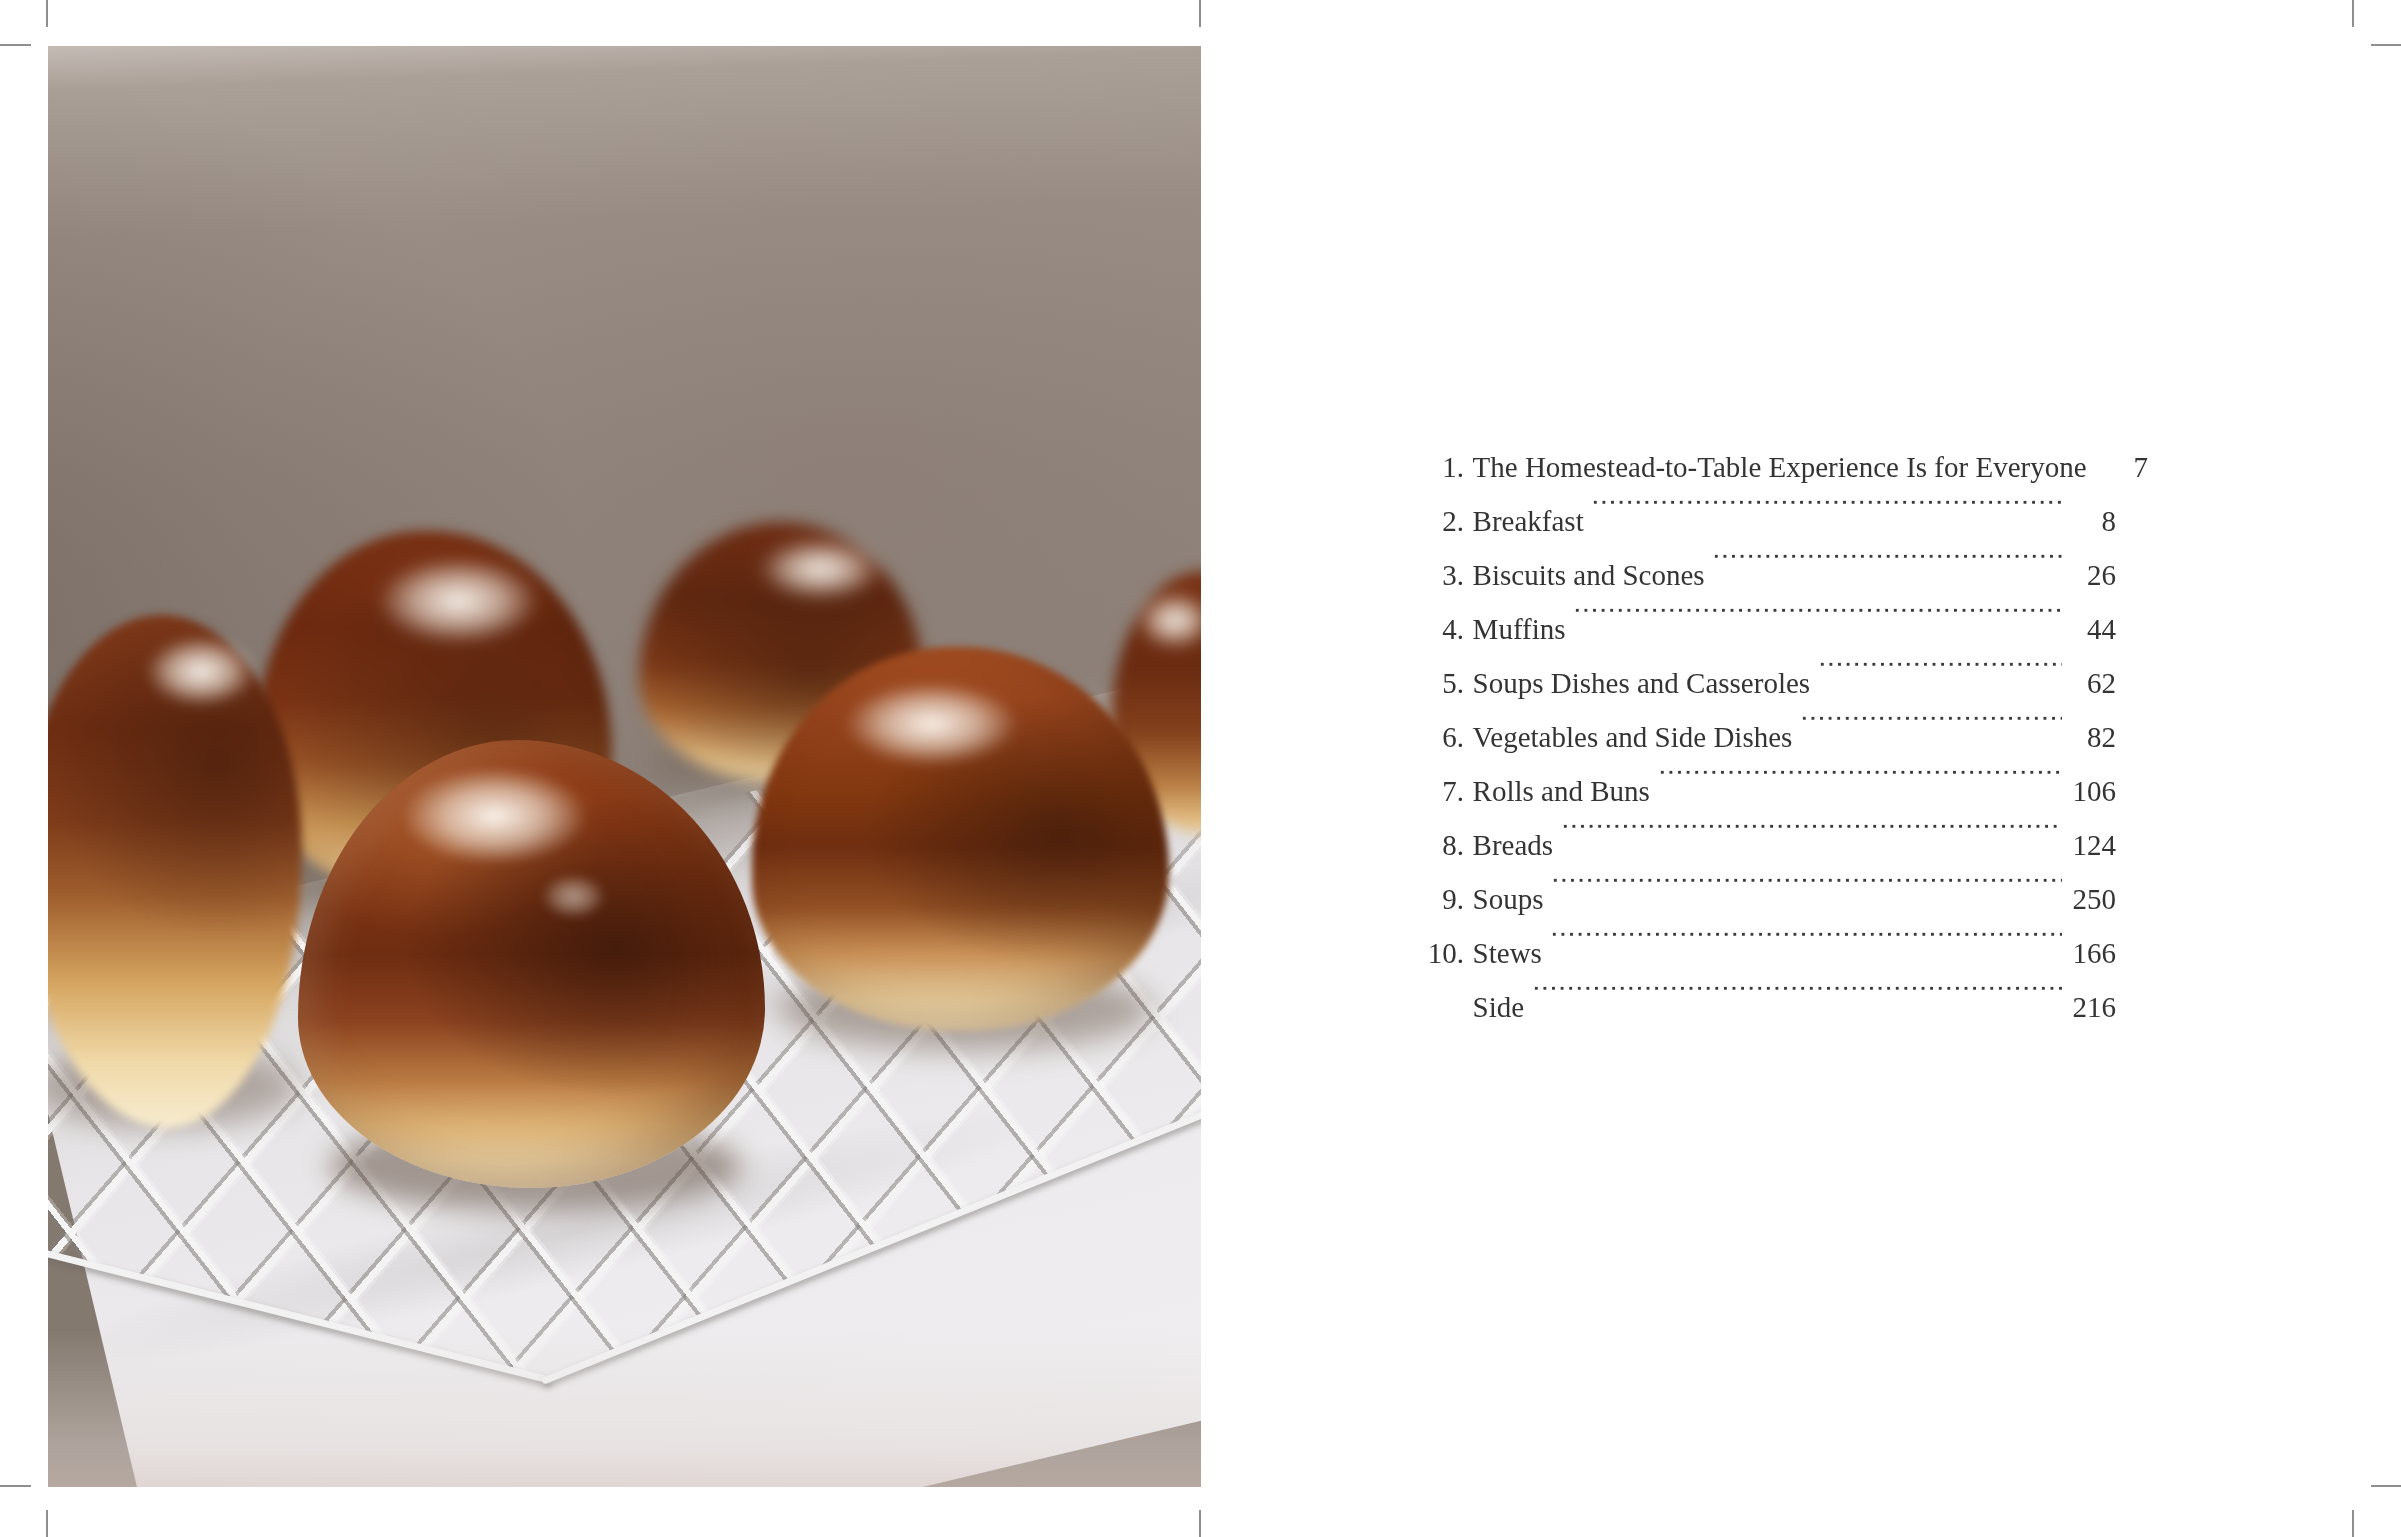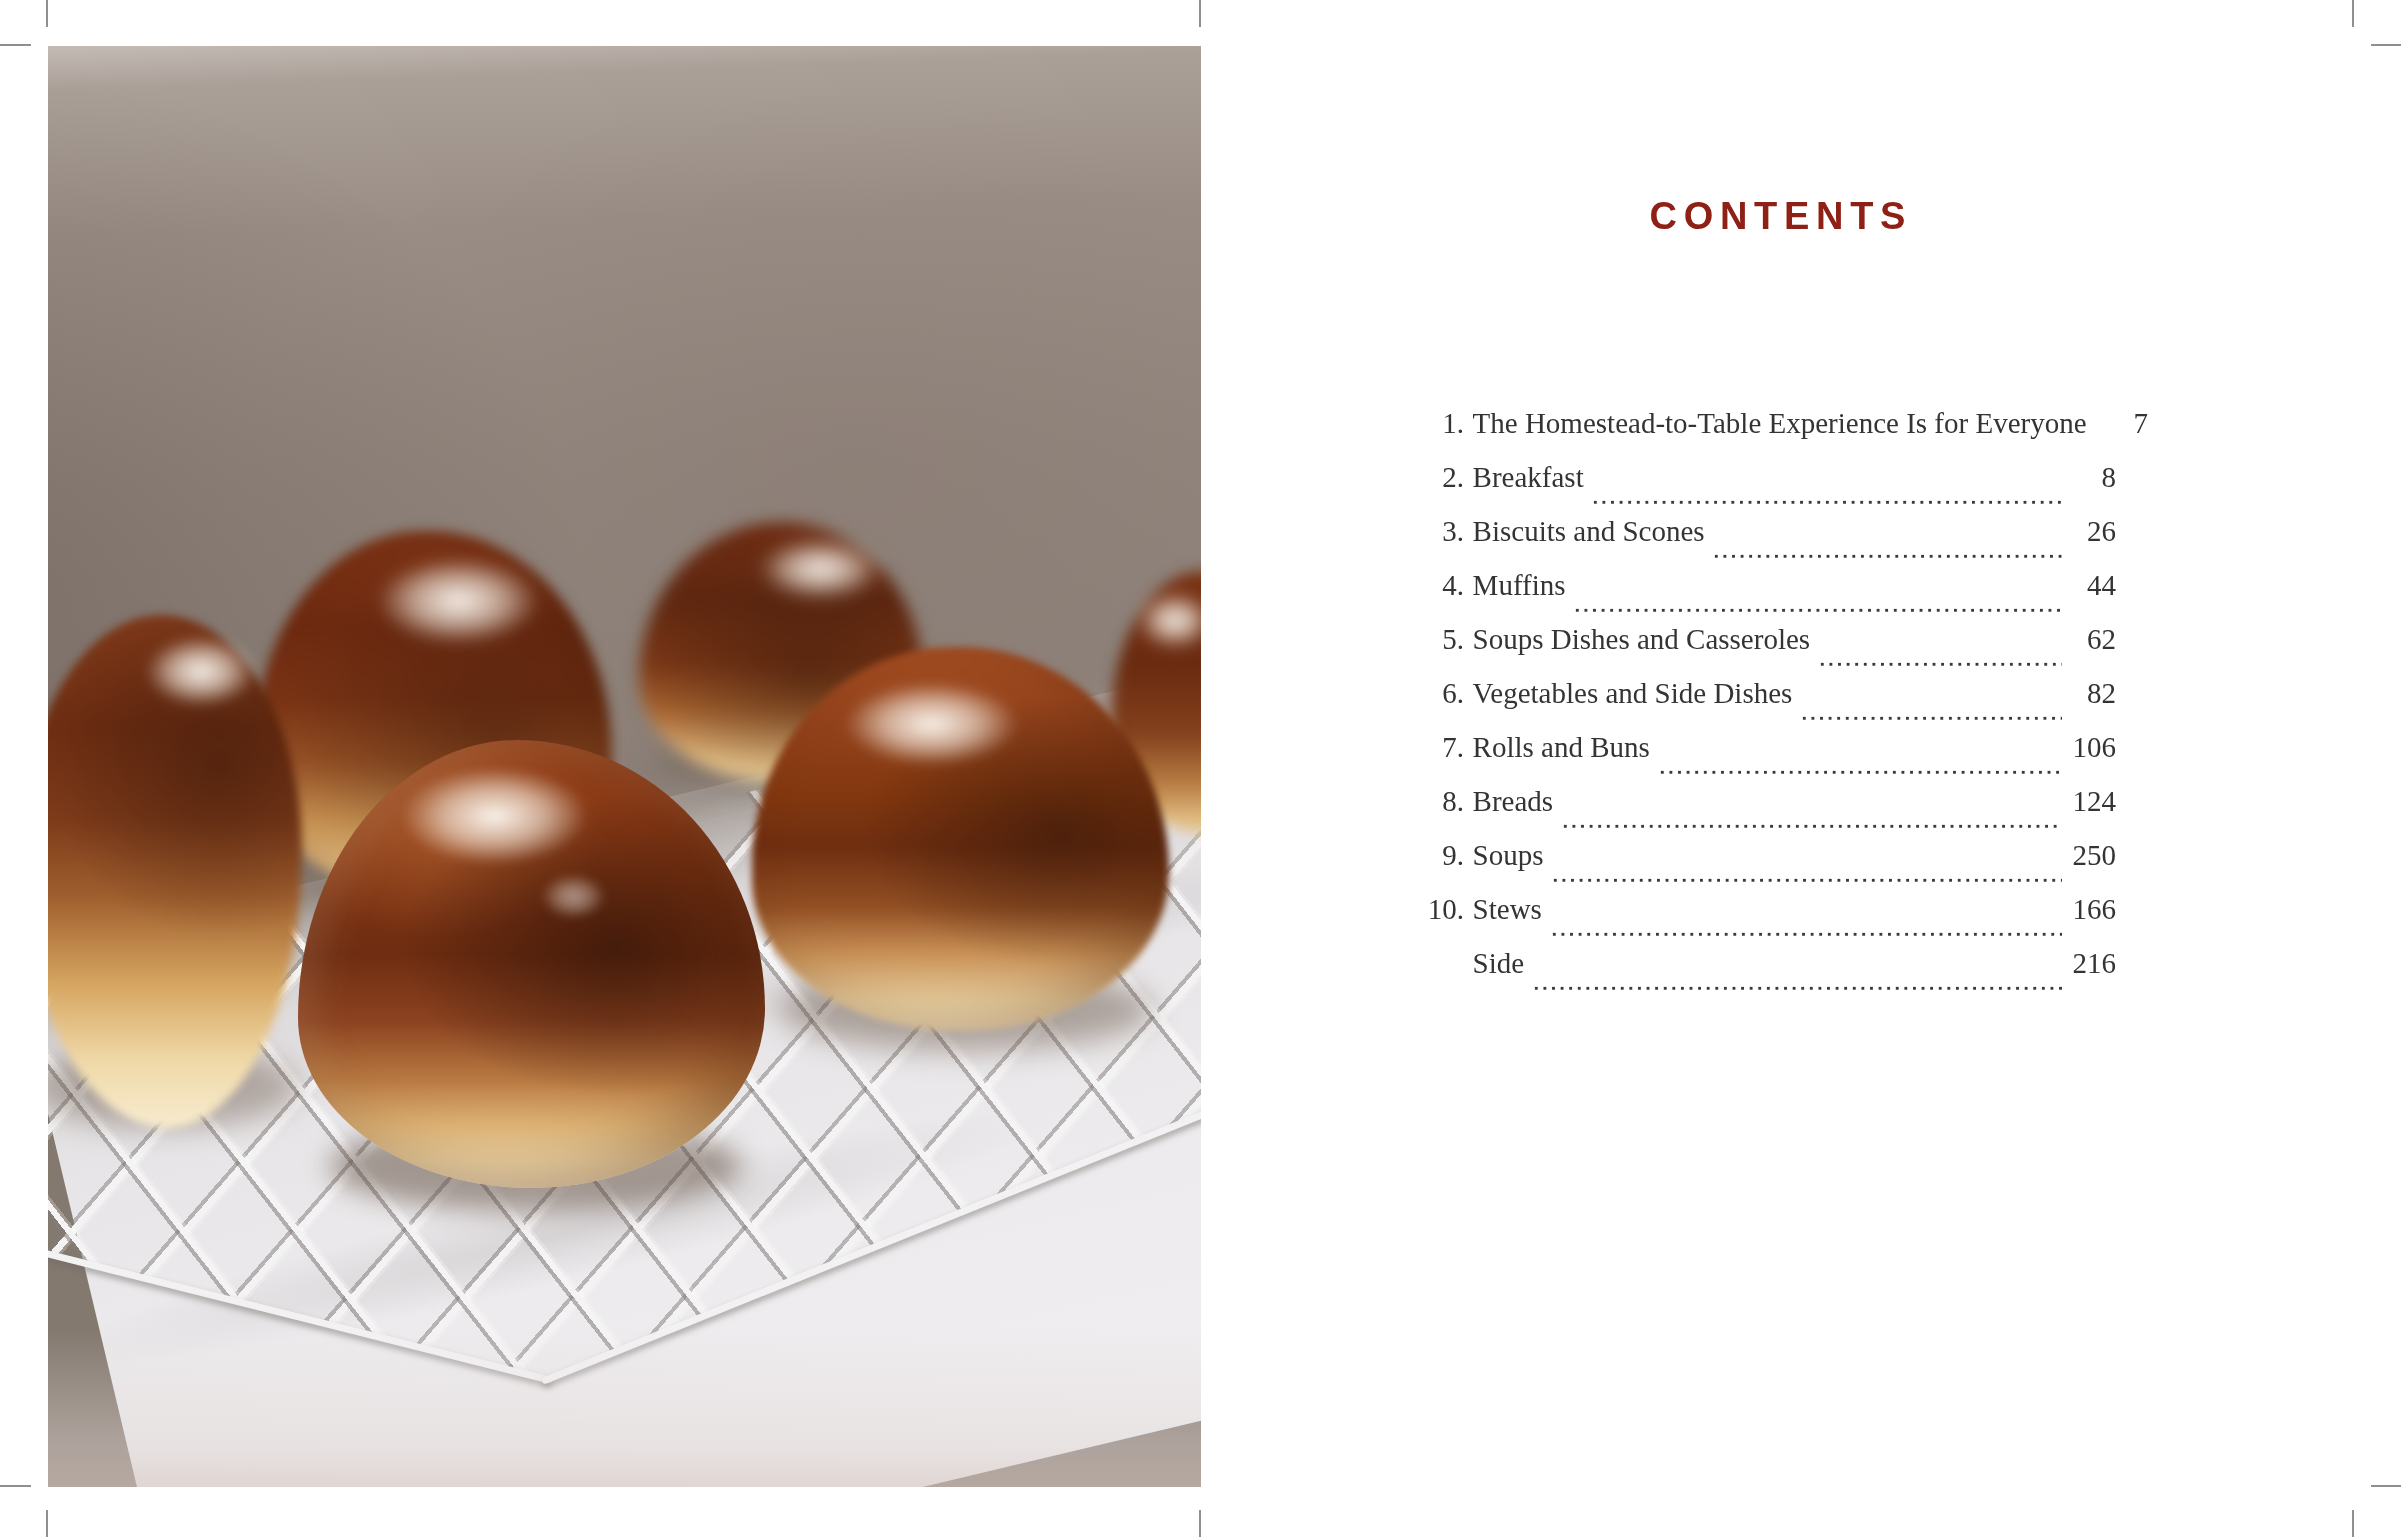--- a/index.html
+++ b/index.html
@@ -117,21 +117,21 @@
   
   .page-right{position:absolute;left:1201px;top:46px;width:1153px;height:1441px;background:#ffffff;}
   .contents-title{
     position:absolute;top:149px;left:0;width:100%;text-align:center;
     font-family:"Liberation Sans", sans-serif;font-weight:700;font-size:38px;
     letter-spacing:6.7px;text-indent:6.7px;color:#8e2016;
   }
   .toc{position:absolute;top:361px;left:221px;width:694px;}
   .toc-row{display:flex;align-items:baseline;height:54px;font-size:29px;color:#343434;}
   .toc-num{width:42px;text-align:right;flex:0 0 auto;}
-  .toc-title{flex:0 0 auto;padding-left:8.6px;white-space:nowrap;}
+  .toc-title{flex:0 0 auto;padding-left:8.6px;white-space:nowrap;margin-top:44px;}
   .toc-dots{
     flex:1 1 auto;align-self:flex-end;height:8.6px;margin:0 3.8px 8.6px 7.7px;
     background-image:radial-gradient(circle,#3a3a3a 1.4px, rgba(0,0,0,0) 1.8px);
     background-size:8.6px 8.6px;background-repeat:repeat-x;background-position:0 100%;
   }
   .toc-page{width:50px;text-align:right;flex:0 0 auto;}
 </style>
 </head>
 <body>
 
@@ -177,21 +177,20 @@
   </div>
   <div class="bun bun-hero">
     <div class="shine" style="left:22%;top:6%;width:40%;height:22%;"></div>
     <div class="shine" style="left:52%;top:30%;width:14%;height:10%;opacity:.55;"></div>
   </div>
 
   <div class="bottom-haze"></div>
 </div>
 
 <div class="page-right">
-  <div class="contents-title">CONTENTS</div>
   <div class="toc">
       <div class="toc-row">
         <span class="toc-num">1.</span>
         <span class="toc-title">The Homestead-to-Table Experience Is for Everyone</span>
         <span class="toc-dots"></span>
         <span class="toc-page">7</span>
       </div>
       <div class="toc-row">
         <span class="toc-num">2.</span>
         <span class="toc-title">Breakfast</span>

